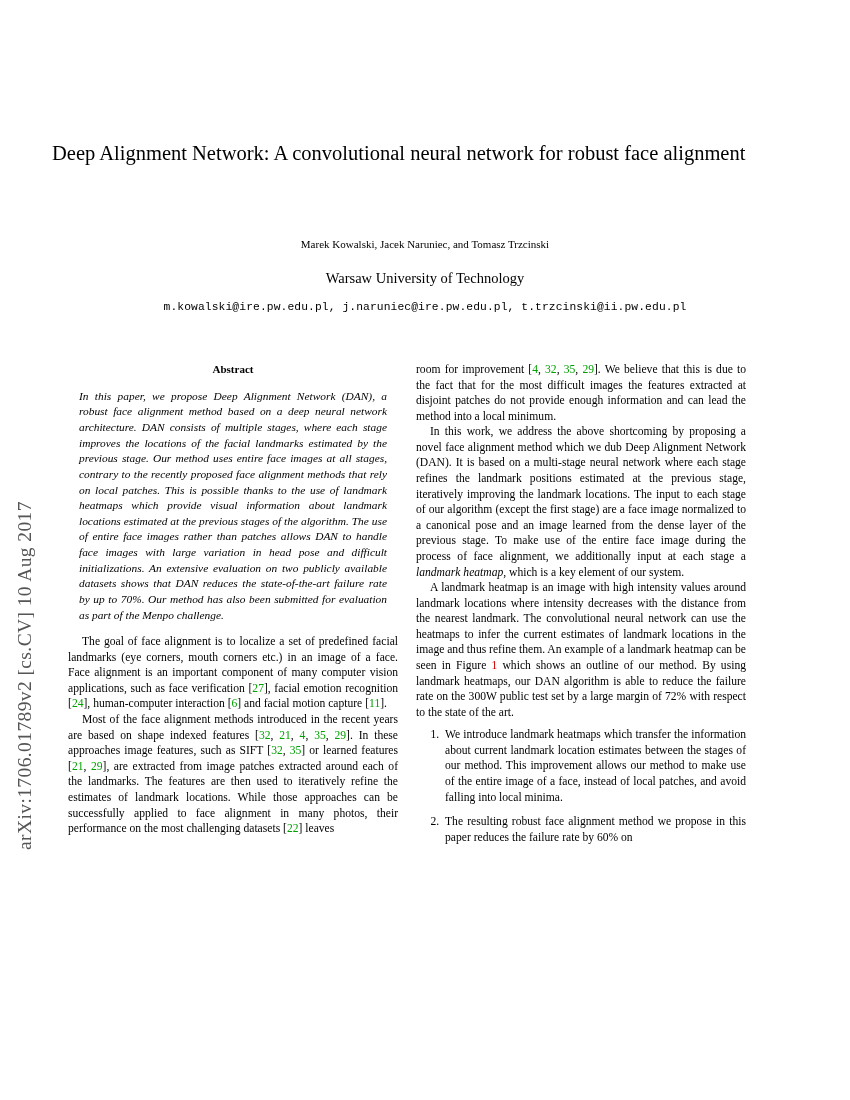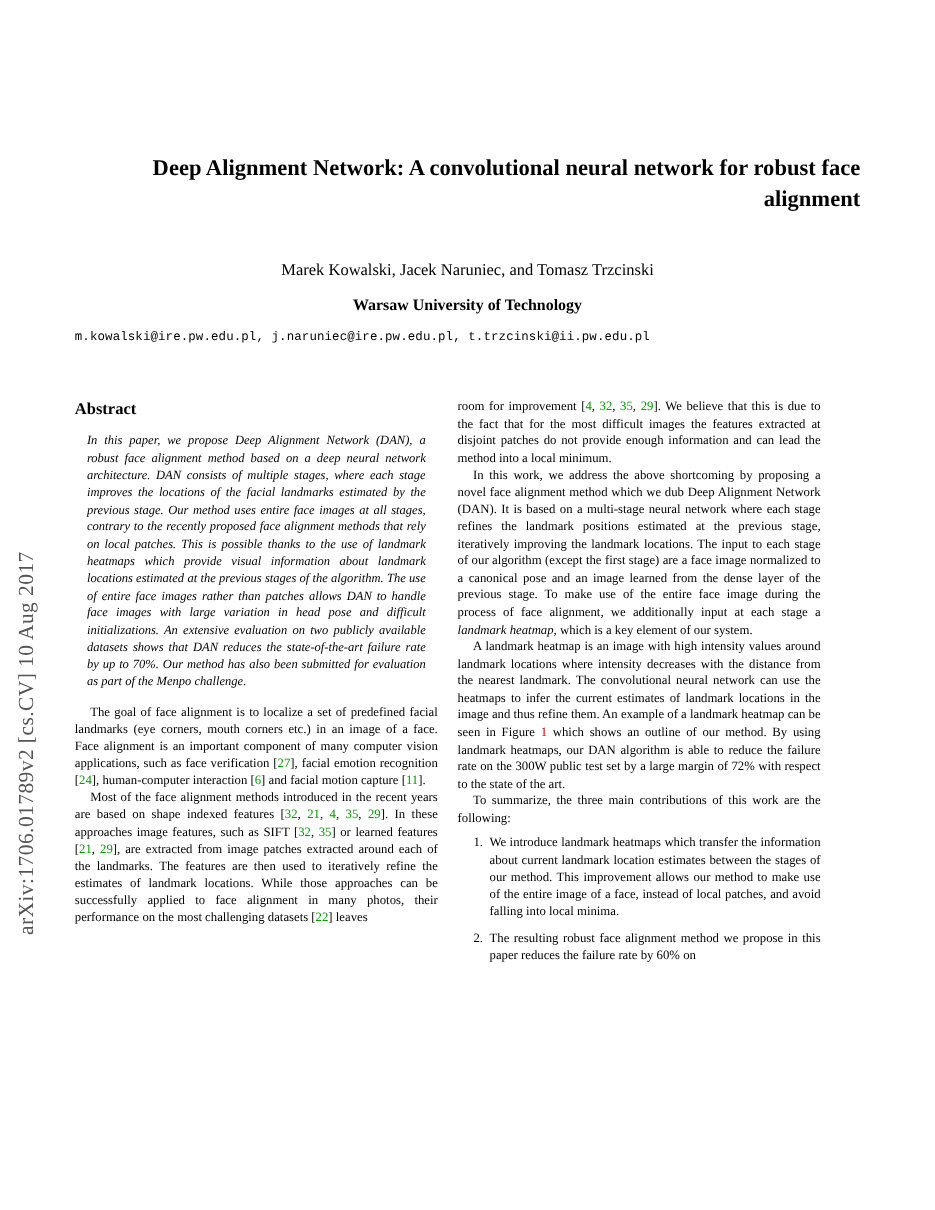--- a/index.html
+++ b/index.html
@@ -35,75 +35,75 @@
   .page {
     position: absolute;
     left: 0;
     top: 0;
     width: 850px;
     height: 1100px;
   }
 
   .title {
     position: absolute;
-    left: 68px;
+    left: 52px;
     top: 140px;
     width: 714px;
-    text-align: right;
+    text-align: left;
     font-size: 20.5px;
-    font-weight: bold;
+    font-weight: normal;
     line-height: 1.35;
     font-family: "Liberation Serif", serif;
   }
 
   .authors {
     position: absolute;
     left: 68px;
     top: 238px;
     width: 714px;
     text-align: center;
-    font-size: 15px;
+    font-size: 11px;
   }
 
   .affiliation {
     position: absolute;
     left: 68px;
     top: 270px;
     width: 714px;
     text-align: center;
     font-size: 14.5px;
-    font-weight: bold;
+    font-weight: normal;
   }
 
   .emails {
     position: absolute;
     left: 68px;
     top: 301px;
     width: 714px;
-    text-align: left;
+    text-align: center;
     font-family: "Liberation Mono", monospace;
     font-size: 11.3px;
     letter-spacing: 0.1px;
   }
 
   
   .col {
     position: absolute;
     top: 362px;
     width: 330px;
     font-size: 11.6px;
     line-height: 1.345;
     text-align: justify;
   }
   .col-left { left: 68px; }
   .col-right { left: 416px; }
 
   .abstract-head {
-    text-align: left;
-    font-size: 15px;
+    text-align: center;
+    font-size: 11px;
     font-weight: bold;
     margin: 0 0 12px 0;
   }
 
   .abstract-body {
     font-style: italic;
     font-size: 11.4px;
     line-height: 1.37;
     text-align: justify;
     margin: 11px;
@@ -170,23 +170,20 @@
     </p>
 
     <p class="para">
       In this work, we address the above shortcoming by proposing a novel face alignment method which we dub Deep Alignment Network (DAN). It is based on a multi-stage neural network where each stage refines the landmark positions estimated at the previous stage, iteratively improving the landmark locations. The input to each stage of our algorithm (except the first stage) are a face image normalized to a canonical pose and an image learned from the dense layer of the previous stage. To make use of the entire face image during the process of face alignment, we additionally input at each stage a <span class="ital">landmark heatmap</span>, which is a key element of our system.
     </p>
 
     <p class="para">
       A landmark heatmap is an image with high intensity values around landmark locations where intensity decreases with the distance from the nearest landmark. The convolutional neural network can use the heatmaps to infer the current estimates of landmark locations in the image and thus refine them. An example of a landmark heatmap can be seen in Figure <span class="cite-red">1</span> which shows an outline of our method. By using landmark heatmaps, our DAN algorithm is able to reduce the failure rate on the 300W public test set by a large margin of 72% with respect to the state of the art.
     </p>
 
-    <p class="para">
-      To summarize, the three main contributions of this work are the following:
-    </p>
 
     <ol class="contrib">
       <li>We introduce landmark heatmaps which transfer the information about current landmark location estimates between the stages of our method. This improvement allows our method to make use of the entire image of a face, instead of local patches, and avoid falling into local minima.</li>
       <li>The resulting robust face alignment method we propose in this paper reduces the failure rate by 60% on</li>
     </ol>
   </div>
 
 </div>
 
 </body></html>

